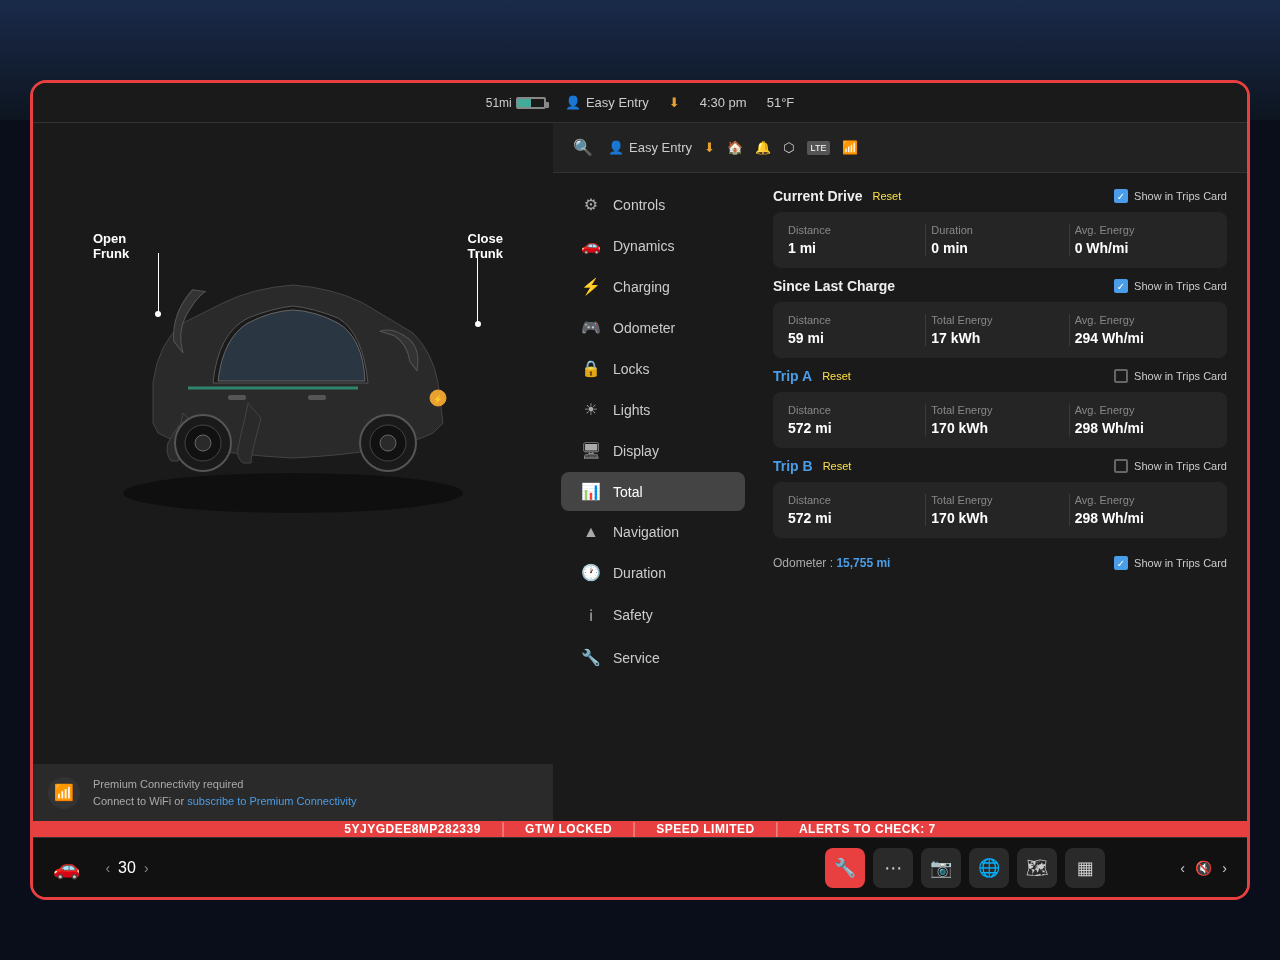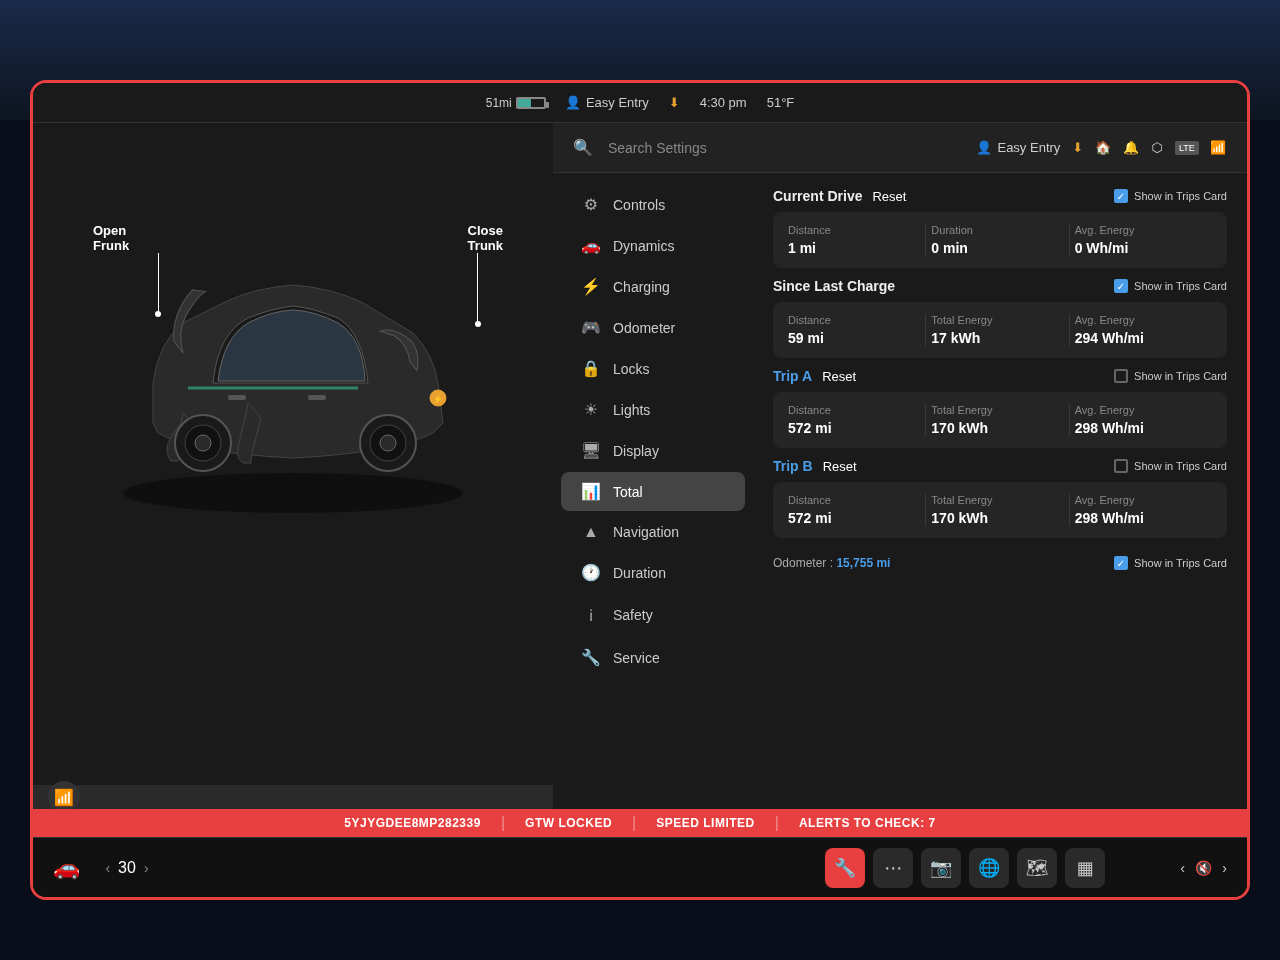--- a/index.html
+++ b/index.html
@@ -254,22 +254,22 @@
     }
     .section-title {
       font-size: 14px;
       font-weight: 700;
       color: #eee;
     }
     .section-title.blue {
       color: #4a9de8;
     }
     .reset-link {
-      color: #ffffff;
-      font-size: 13px;
+      color: #fde047;
+      font-size: 11px;
       cursor: pointer;
     }
     .show-trips {
       margin-left: auto;
       display: flex;
       align-items: center;
       gap: 6px;
       color: #ccc;
       font-size: 11px;
     }
@@ -333,21 +333,21 @@
       font-size: 12px;
     }
     .odometer-value {
       color: #4a9de8;
       font-weight: 700;
     }
 
     
     .alert-bar {
       background: #e84040;
-      height: 28px;
+      height: 16px;
       display: flex;
       align-items: center;
       justify-content: center;
       gap: 20px;
       flex-shrink: 0;
     }
     .alert-item {
       color: white;
       font-size: 12px;
       font-weight: 700;
@@ -427,20 +427,21 @@
       justify-content: center;
     }
 
     
     .annotation {
       position: absolute;
       color: white;
       font-size: 13px;
       font-weight: 600;
       white-space: nowrap;
+      margin-top: 8px;
     }
   </style>
 </head>
 <body>
 
 <div class="bg-overlay"></div>
 
 <div class="tesla-screen">
 
   <div class="status-bar">
@@ -514,29 +515,35 @@
 
             <line x1="95" y1="165" x2="265" y2="165" stroke="#3a8" stroke-width="3" opacity="0.7"></line>
           </svg>
         </div>
       </div>
 
       <div class="connectivity-banner">
         <div class="connectivity-icon">
           <span>📶</span>
         </div>
+        <div class="connectivity-text">
+          <div>Premium Connectivity required</div>
+          <div>
+            <span>Connect to WiFi or </span>
+            <a class="connectivity-link" href="#">subscribe to Premium Connectivity</a>
+          </div>
+        </div>
       </div>
 
     </div>
 
     <div class="settings-panel">
 
       <div class="settings-header">
         <div class="search-icon-wrap">🔍</div>
-        <div class="search-input-fake">Search Settings</div>
         <div class="header-icons">
           <div class="header-profile">
             <span>👤</span>
             <span>Easy Entry</span>
           </div>
           <span style="color:#e8a030;">⬇</span>
           <span>🏠</span>
           <span>🔔</span>
           <span>⬡</span>
           <span class="lte-badge">LTE</span>

